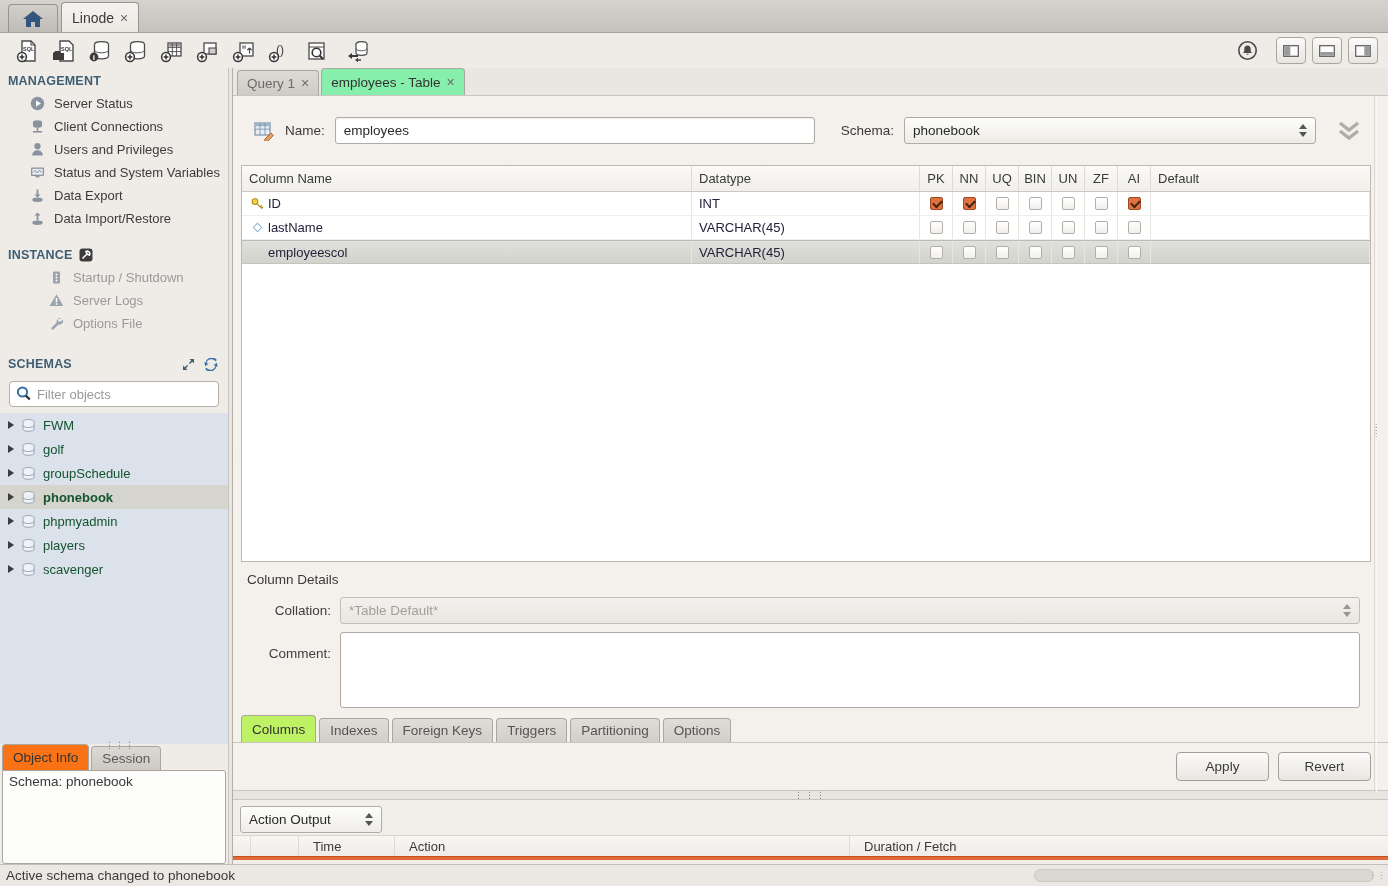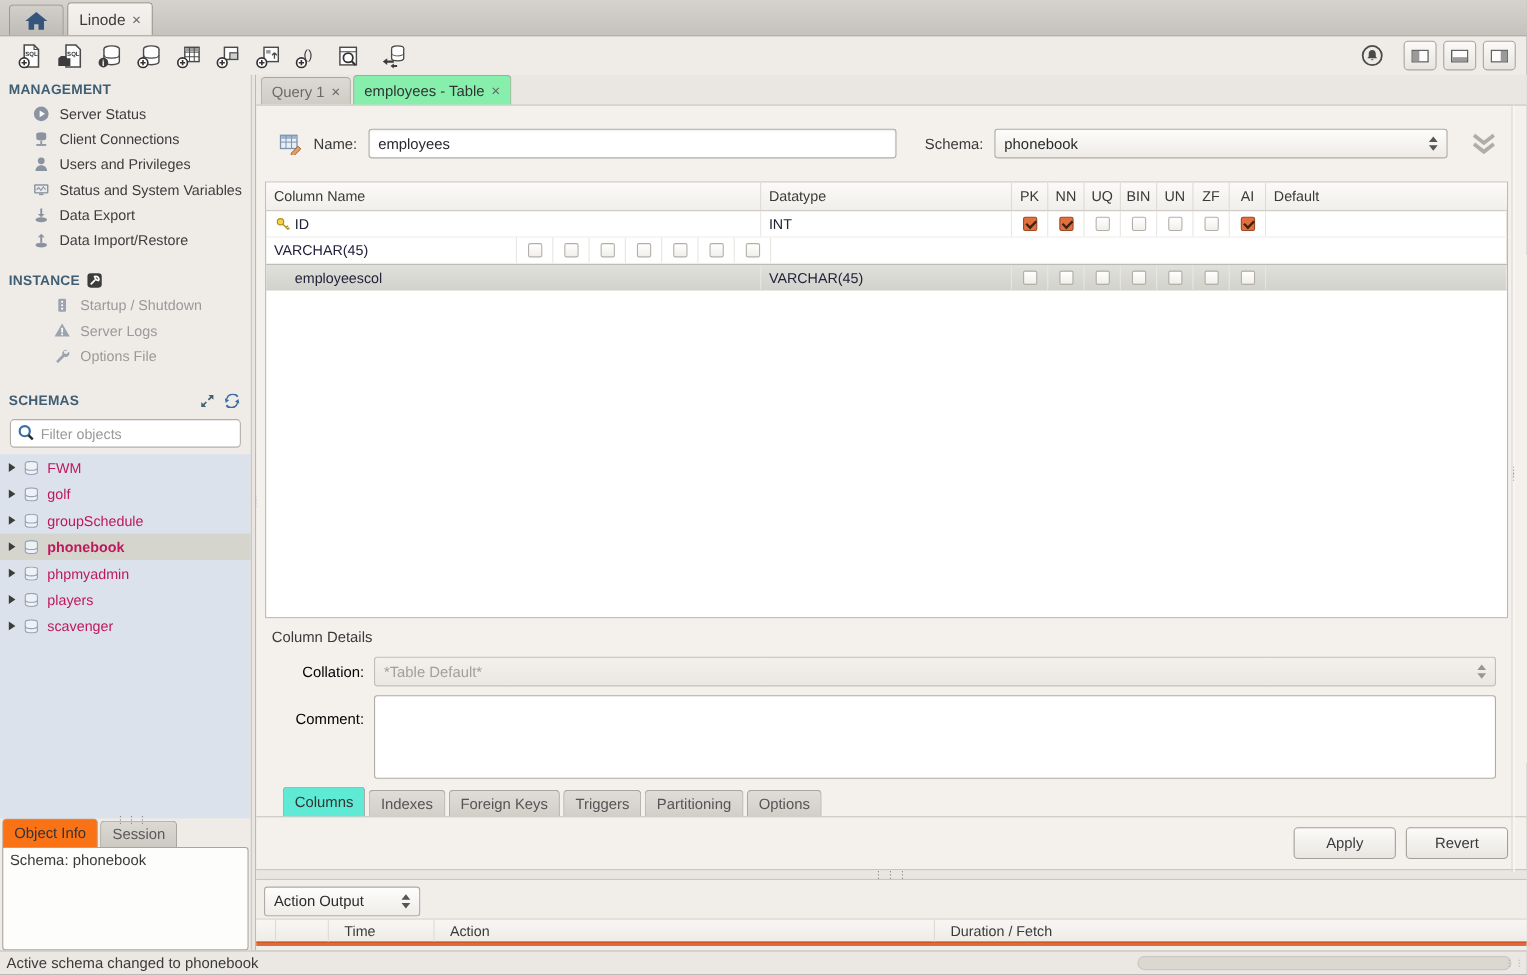--- a/index.html
+++ b/index.html
@@ -38,21 +38,21 @@
   .side-item.disabled { color:#9a9a9a;margin-left:19px; }
   .sec-title.instance { margin-top:12px; }
   .sec-title.schemas { margin-top:16px; padding-right:10px; }
   .schemas-actions { margin-left:auto; display:flex; gap:9px; align-items:center; }
   .filterbox { margin:6px 9px 0 9px; position:relative; }
   .filterbox input { width:100%; height:26px; border:1px solid #b3afa8; border-radius:4px; padding:0 6px 0 27px;
                      font-size:13px; color:#3a3a3a; background:#fff; outline:none; }
   .filterbox input::placeholder { color:#9a9a9a; }
   .filterbox .mag { position:absolute; left:6px; top:4px; }
   .tree { margin-top:6px; flex:1; background:#dbe2eb; overflow:hidden; }
-  .tree-row { display:flex; align-items:center; height:24px; padding-left:8px; gap:7px; color:#be185d; }
+  .tree-row { display:flex; align-items:center; height:24px; padding-left:8px; gap:7px; color:#14532d; }
   .tree-row.selected { background:#d5d5ce; font-weight:bold; }
   .tw { width:0; height:0; border-left:6px solid #3c3c3c; border-top:4px solid transparent; border-bottom:4px solid transparent; }
 
   .info-area { height:120px; display:flex; flex-direction:column; position:relative; }
   .info-grip { position:absolute; top:-4px; left:105px; color:#8a8a8a; font-size:9px; letter-spacing:1px; }
   .info-tabs { height:26px; display:flex; align-items:flex-end; padding-left:2px; }
   .itab { height:24px; display:flex; align-items:center; padding:0 10px; border:1px solid #aaa69f;
           border-bottom:none; border-radius:4px 4px 0 0; background:linear-gradient(#dcd8d3,#cdc9c3);
           color:#5a5a5a; font-size:13.5px; margin-right:2px; }
   .itab.active { background:#f97316; color:#333; height:26px; z-index:2; }
@@ -94,32 +94,32 @@
   .diamond { width:7px; height:7px; border:1.5px solid #8fb3d6; transform:rotate(45deg); background:#fff; }
   .cb { width:13px; height:13px; border:1px solid #b3afa8; border-radius:2px; background:linear-gradient(#ffffff,#f1efeb); position:relative; }
   .cb.checked { background:#e0703f; border-color:#9c4a22; }
   .cb.checked::after { content:""; position:absolute; left:2px; top:2px; width:7px; height:4px;
                        border-left:2px solid #3f2212; border-bottom:2px solid #3f2212; transform:rotate(-45deg); }
   .grid-rest { flex:1; }
 
   .details { height:153px; padding:6px 28px 0 12px; }
   .details-title { font-size:13.5px; color:#3a3a3a; padding:4px 0 6px 2px; }
   .drow { display:flex; align-items:center; margin-top:4px; }
-  .dlbl { width:86px; text-align:right; margin-right:9px; font-size:13.5px; color:#000000; }
+  .dlbl { width:86px; text-align:right; margin-right:9px; font-size:13.5px; color:#404040; }
   .selectbox.collation { flex:1; color:#a39f98; background:linear-gradient(#f3f1ed,#eae7e2); border-color:#c2beb7; }
   .comment-row { align-items:flex-start; margin-top:8px; }
   .comment-row .dlbl { margin-top:14px; }
   .comment { flex:1; height:76px; border:1px solid #b0aca5; border-radius:3px; background:#fff; resize:none; outline:none;
              font-family:"Liberation Sans",sans-serif; font-size:13px; padding:4px 6px; }
 
   .btabbar { height:28px; display:flex; align-items:flex-end; padding-left:8px; border-bottom:1px solid #c9c5bf; }
   .btab { height:24px; display:flex; align-items:center; padding:0 10px; margin-right:3px; font-size:13.5px;
           border:1px solid #aba79f; border-bottom:none; border-radius:4px 4px 0 0;
           background:linear-gradient(#e0dcd7,#d2cec8); color:#555; }
-  .btab.active { background:#5eead4; color:#333; height:27px;margin-left:16px; }
+  .btab.active { background:#bef264; color:#333; height:27px; }
 
   .btnrow { height:47px; display:flex; align-items:center; justify-content:flex-end; gap:9px; padding-right:17px; }
   .pushbtn { width:93px; height:29px; border:1px solid #a39f98; border-radius:4px;
              background:linear-gradient(#fcfbfa,#e9e6e1); font-size:13.5px; color:#3a3a3a;
              display:flex; align-items:center; justify-content:center; }
 
   .h-splitter { height:10px; background:#e9e6e1; border-top:1px solid #c9c5bf; border-bottom:1px solid #c9c5bf;
                 display:flex; align-items:center; justify-content:center; color:#8a8a8a; font-size:9px; letter-spacing:2px; line-height:4px; }
 
   .output { height:64px; background:#f1eeea; padding-top:3px; }
@@ -552,20 +552,26 @@
             <div class="gc c-flag">
                 <span class="cb"></span>
               </div>
             <div class="gc c-flag">
                 <span class="cb checked"></span>
               </div>
             <div class="gc c-def"></div>
           </div>
 
           <div class="grow gr">
+            <div class="gc c-name">
+              <span class="rowico">
+                  <span class="diamond"></span>
+                </span>
+              <span>lastName</span>
+            </div>
             <div class="gc c-type">VARCHAR(45)</div>
             <div class="gc c-flag">
                 <span class="cb"></span>
               </div>
             <div class="gc c-flag">
                 <span class="cb"></span>
               </div>
             <div class="gc c-flag">
                 <span class="cb"></span>
               </div>

